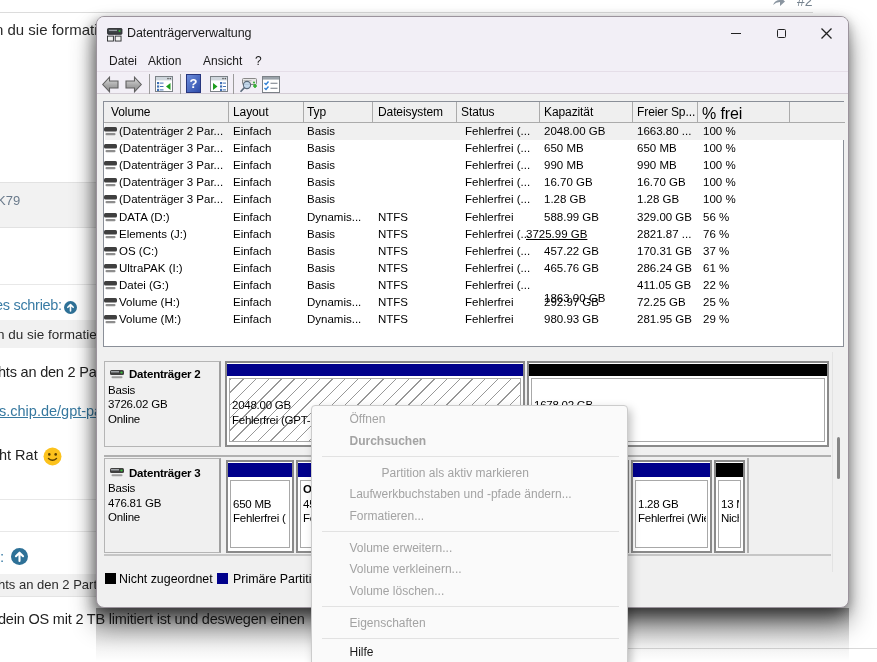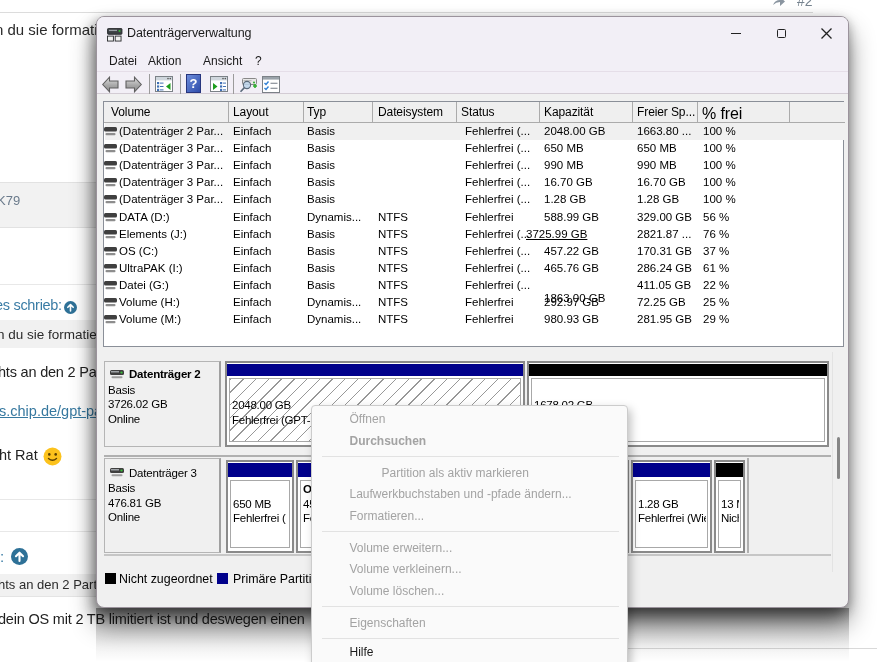--- a/index.html
+++ b/index.html
@@ -373,21 +373,21 @@
     <div class="ptxt" style="left:437px;top:382.0px;max-width:289px;overflow:hidden;">1678.02 GB</div>
     <div class="ptxt" style="left:437px;top:396.5px;max-width:289px;overflow:hidden;">Nicht zugeordnet</div>
     <div class="abs" style="left:7px;top:438px;width:727px;height:2px;background:#b0b0b0;"></div>
     <div class="abs" style="left:7px;top:441px;width:117px;height:95px;background:#f0f0f0;border:1px solid #b5b5b5;border-right:2px solid #a0a0a0;"></div>
     <svg class="abs" style="left:13px;top:451px;" width="14" height="9" viewBox="0 0 14 9">
             <rect x="0" y="0" width="14" height="5" rx="1.5" fill="#3f3f3f"></rect>
             <rect x="1" y="1.2" width="8" height="1.2" fill="#b9bec2"></rect>
             <circle cx="11.5" cy="2.5" r="1.1" fill="#35c135"></circle>
             <rect x="1.5" y="6.2" width="11" height="2" rx="1" fill="#9d9d9d"></rect>
           </svg>
-    <div class="abs dlabel" style="left:32px;top:450px;font-weight:normal;">Datenträger 3</div>
+    <div class="abs dlabel" style="left:32px;top:450px;font-weight:bold;">Datenträger 3</div>
     <div class="abs dlabel" style="left:11px;top:465px;">Basis</div>
     <div class="abs dlabel" style="left:11px;top:479.5px;">476.81 GB</div>
     <div class="abs dlabel" style="left:11px;top:494px;">Online</div>
     <div class="pcell" style="left:129px;top:443.0px;width:68px;height:93.0px;"></div>
     <div class="band" style="left:131px;top:446.0px;width:64px;height:13.5px;background:#00008b;"></div>
     <div class="pinner" style="left:133px;top:463.0px;width:60px;height:68.0px;"></div>
     <div class="ptxt" style="left:136px;top:480.5px;max-width:55px;overflow:hidden;">650 MB</div>
     <div class="ptxt" style="left:136px;top:495.0px;max-width:55px;overflow:hidden;">Fehlerfrei (</div>
     <div class="pcell" style="left:199px;top:443.0px;width:333px;height:93.0px;"></div>
     <div class="band" style="left:201px;top:446.0px;width:329px;height:13.5px;background:#00008b;"></div>

